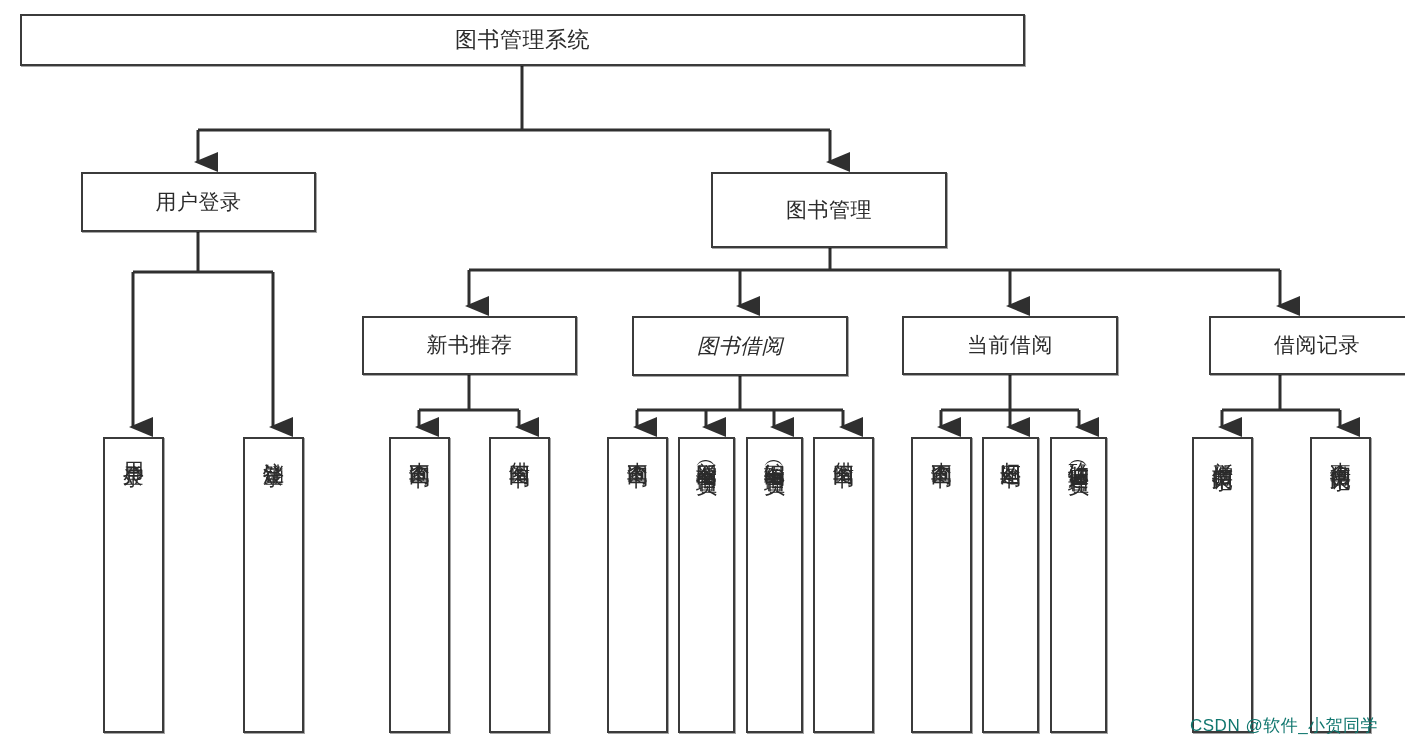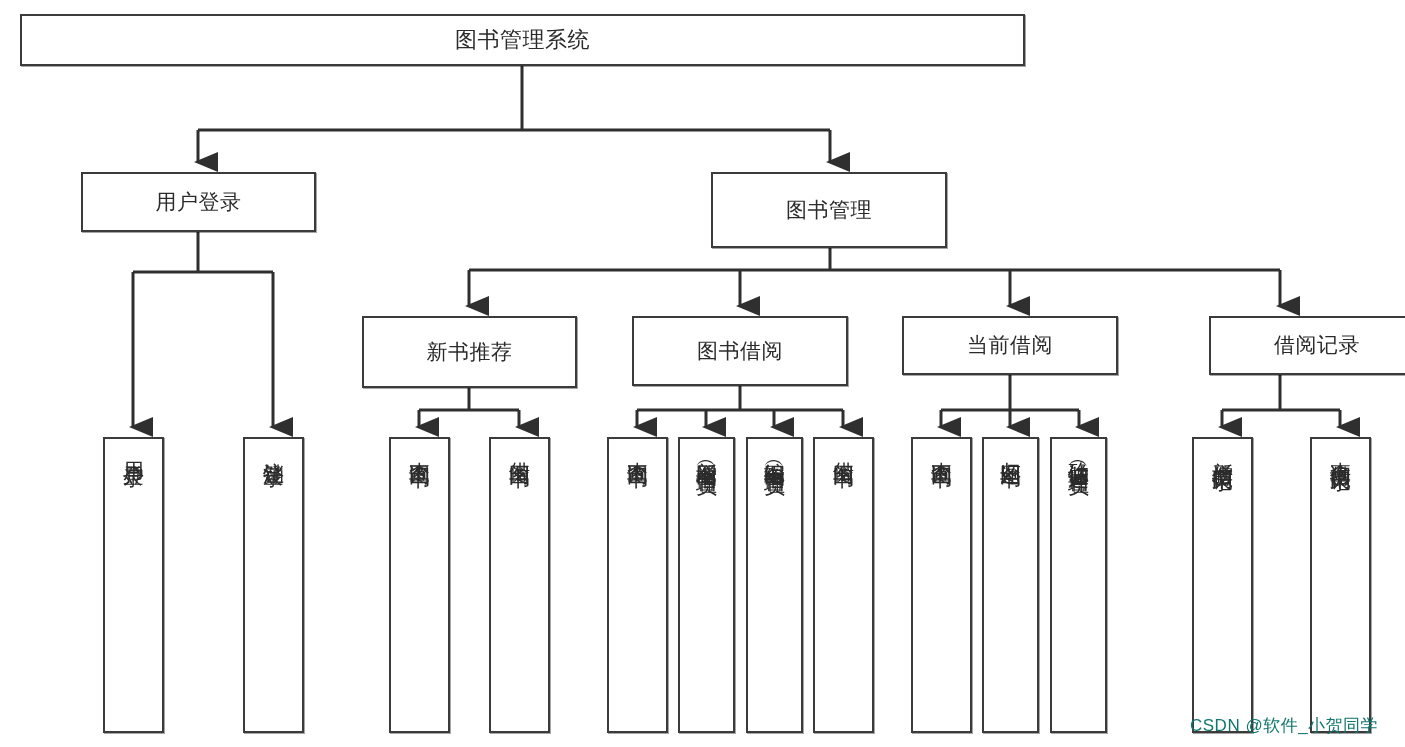--- a/index.html
+++ b/index.html
@@ -137,24 +137,24 @@
     <span class="node-label">图书管理系统</span>
   </div>
 
   <div class="node level2" style="left:81px; top:172px; width:235px; height:60px;">
     <span class="node-label">用户登录</span>
   </div>
   <div class="node level2" style="left:711px; top:172px; width:236px; height:76px;">
     <span class="node-label">图书管理</span>
   </div>
 
-  <div class="node level3" style="left:362px; top:316px; width:215px; height:72px;">
+  <div class="node level3" style="left:362px; top:316px; width:215px; height:59px;">
     <span class="node-label">新书推荐</span>
   </div>
-  <div class="node level3" style="left:632px; top:316px; width:216px; height:70px;">
+  <div class="node level3" style="left:632px; top:316px; width:216px; height:60px;font-style:italic;">
     <span class="node-label">图书借阅</span>
   </div>
   <div class="node level3" style="left:902px; top:316px; width:216px; height:59px;font-family:Liberation Serif, serif;">
     <span class="node-label">当前借阅</span>
   </div>
   <div class="node level3" style="left:1209px; top:316px; width:216px; height:59px;">
     <span class="node-label">借阅记录</span>
   </div>
 
   <div class="node leaf" style="left:103px; top:437px; width:61px; height:296px;">

